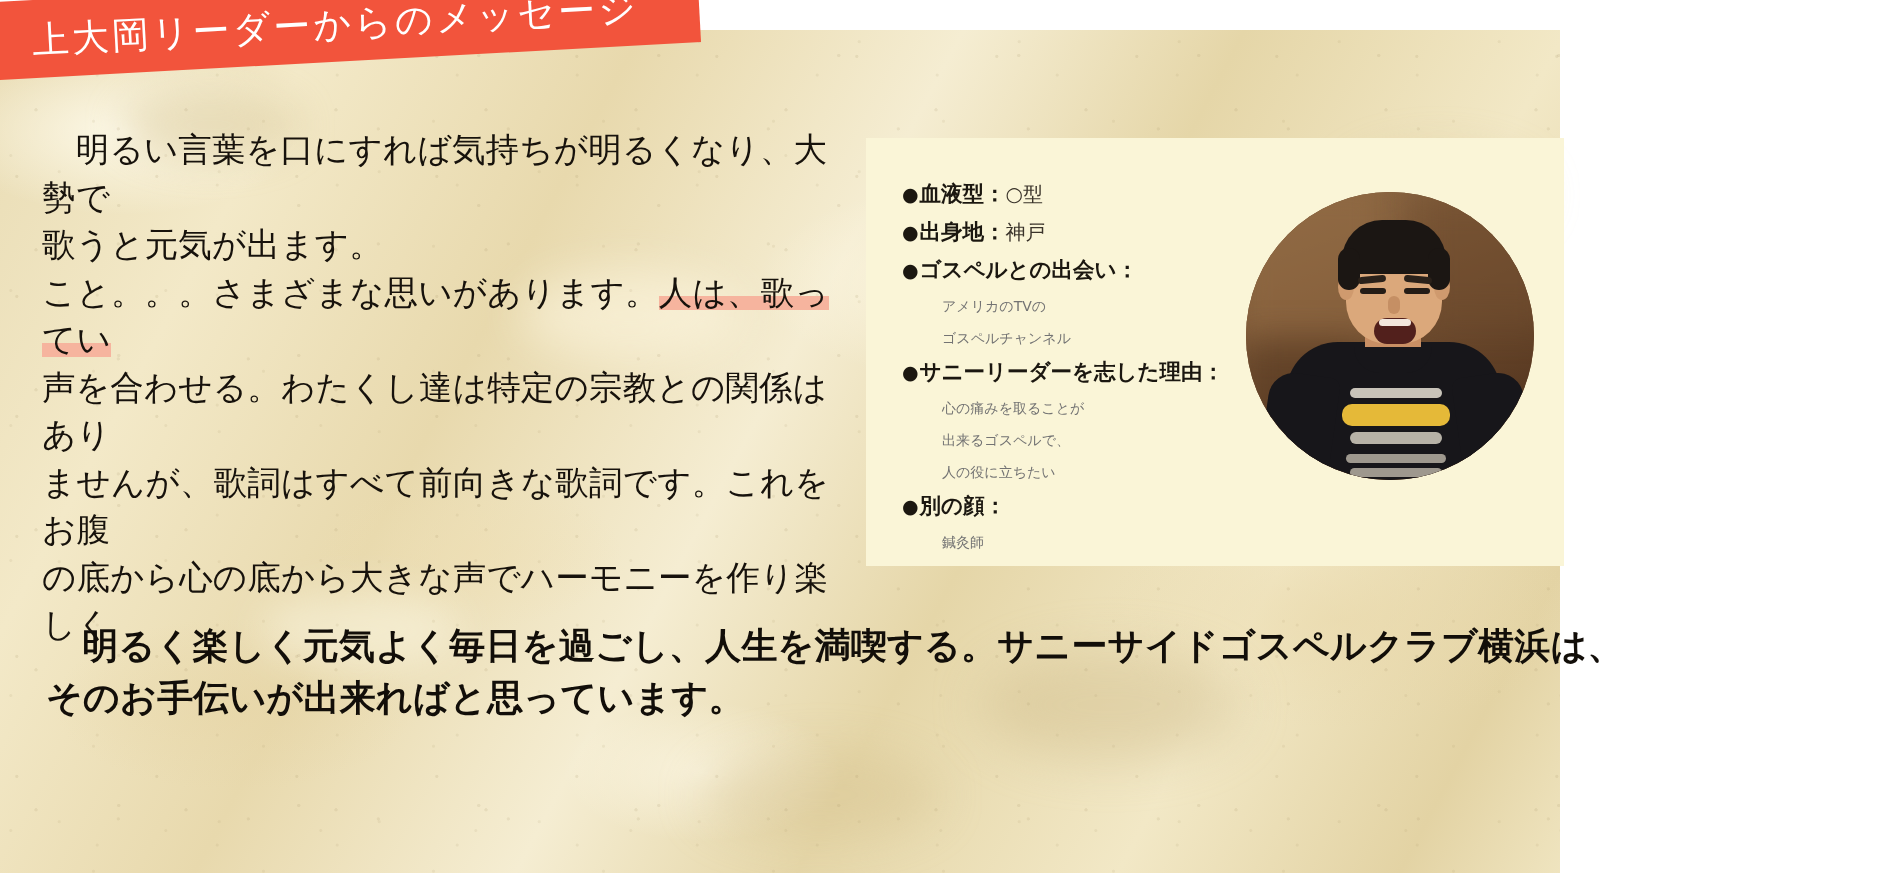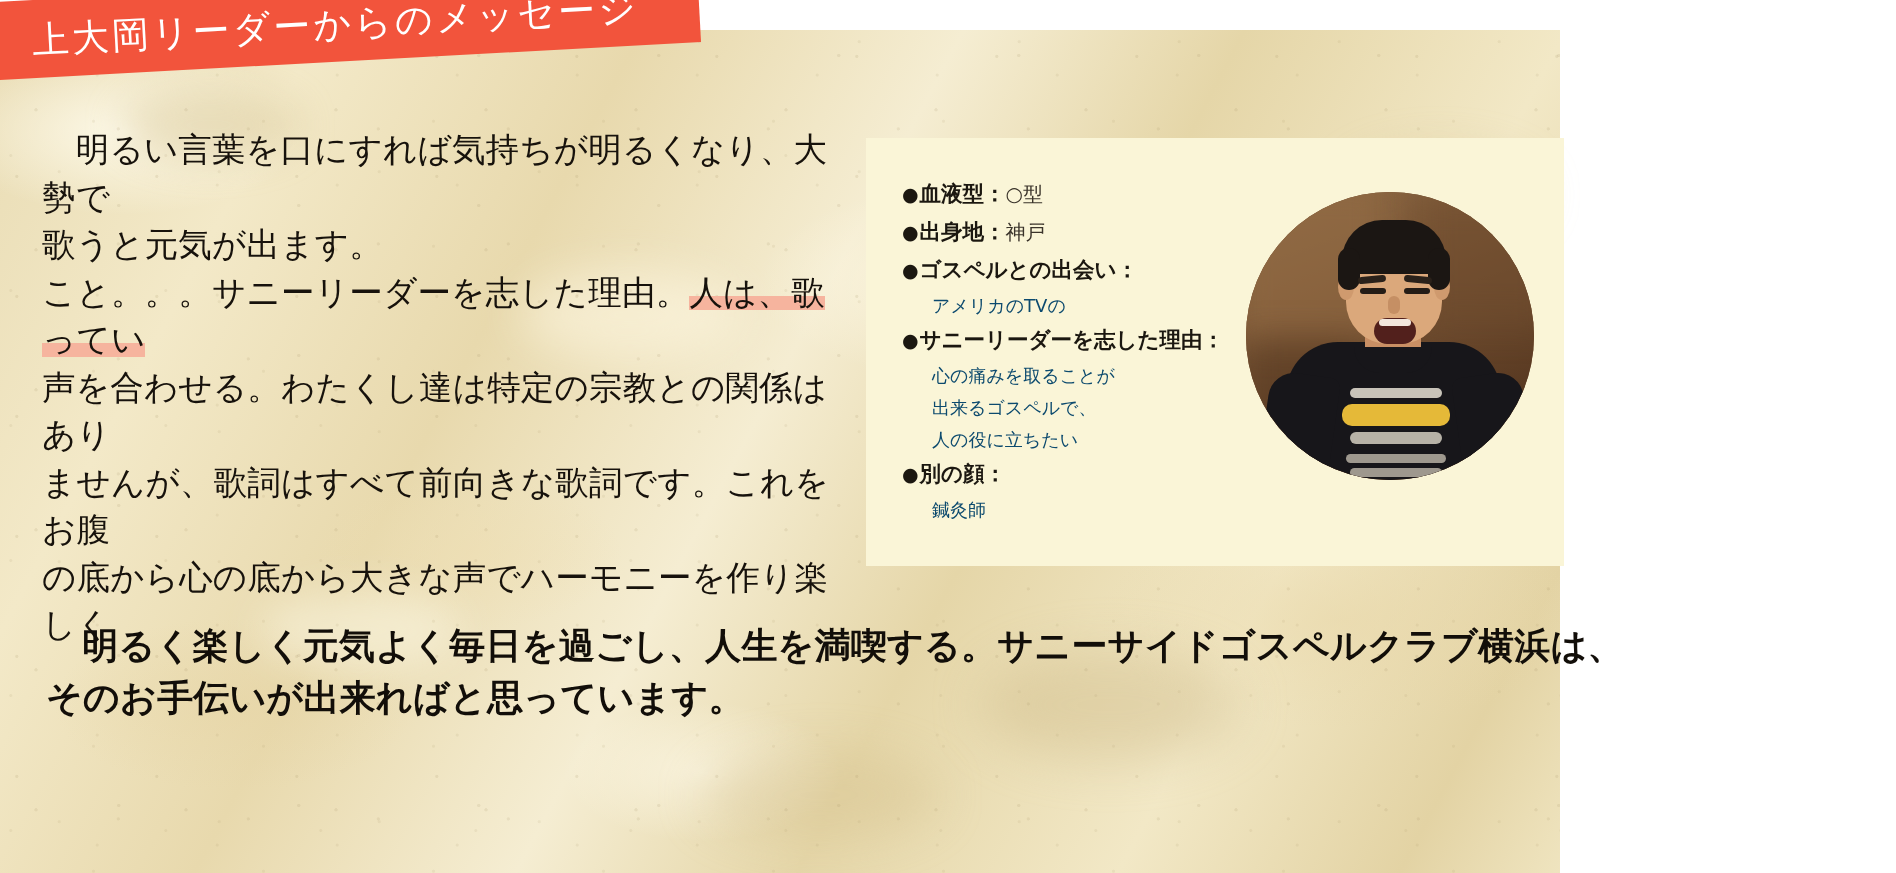--- a/index.html
+++ b/index.html
@@ -89,21 +89,21 @@
   }
   #profile-list{
     position:absolute;left:36px;top:38px;width:430px;
     font-family:"DejaVu Sans","Liberation Sans",sans-serif;
     color:#1b1710;
   }
   .pf-row{display:flex;align-items:flex-start;margin-bottom:2px;}
   .pf-bullet{font-size:19px;line-height:36px;margin-right:1px;color:#1b1710;}
   .pf-label{font-size:21.5px;line-height:36px;font-weight:bold;white-space:nowrap;text-align:center;}
   .pf-val{font-size:20px;line-height:36px;font-weight:normal;color:#3a332a;}
-  .pf-sub{font-size:18px;line-height:32px;color:#0c4a6e;margin-left:30px;white-space:nowrap;}
+  .pf-sub{font-size:14px;line-height:32px;color:#737373;margin-left:40px;white-space:nowrap;}
 
   
   #photo-wrap{
     position:absolute;left:1246px;top:192px;width:288px;height:288px;
     border-radius:50%;overflow:hidden;background:#6a4327;
   }
   #photo{position:absolute;inset:0;}
   .pl{position:absolute;}
 
   #photo-caption{
@@ -126,21 +126,21 @@
     <div class="blotch" style="left:700px;top:720px;width:240px;height:90px;background:rgba(212,192,140,.35);filter:blur(22px);"></div>
   </div>
 
   <div id="banner">
     <span class="btext">上大岡リーダーからのメッセージ</span>
   </div>
 
   <div id="body-text">
     <p>　明るい言葉を口にすれば気持ちが明るくなり、大勢で</p>
     <p>歌うと元気が出ます。</p>
-    <p><span>こと。。。サニーリーダーを志した理由。</span><span class="hl">人は、歌ってい</span></p>
+    <p><span>こと。。。さまざまな思いがあります。</span><span class="hl">人は、歌ってい</span></p>
     <p>声を合わせる。わたくし達は特定の宗教との関係はあり</p>
     <p>ませんが、歌詞はすべて前向きな歌詞です。これをお腹</p>
     <p>の底から心の底から大きな声でハーモニーを作り楽しく</p>
 
   </div>
 
   <div id="closing">
     <p>　明るく楽しく元気よく毎日を過ごし、人生を満喫する。サニーサイドゴスペルクラブ横浜は、</p>
     <p>そのお手伝いが出来ればと思っています。</p>
   </div>
@@ -155,20 +155,21 @@
         <div class="pf-row">
           <span class="pf-bullet">●</span>
           <span class="pf-label">出身地：</span>
           <span class="pf-val">神戸</span>
         </div>
         <div class="pf-row">
           <span class="pf-bullet">●</span>
           <span class="pf-label">ゴスペルとの出会い：</span>
         </div>
         <div class="pf-sub">アメリカのTVの</div>
+        <div class="pf-sub">ゴスペルチャンネル</div>
         <div class="pf-row">
           <span class="pf-bullet">●</span>
           <span class="pf-label">サニーリーダーを志した理由：</span>
         </div>
         <div class="pf-sub">心の痛みを取ることが</div>
         <div class="pf-sub">出来るゴスペルで、</div>
         <div class="pf-sub">人の役に立ちたい</div>
         <div class="pf-row">
           <span class="pf-bullet">●</span>
           <span class="pf-label">別の顔：</span>

